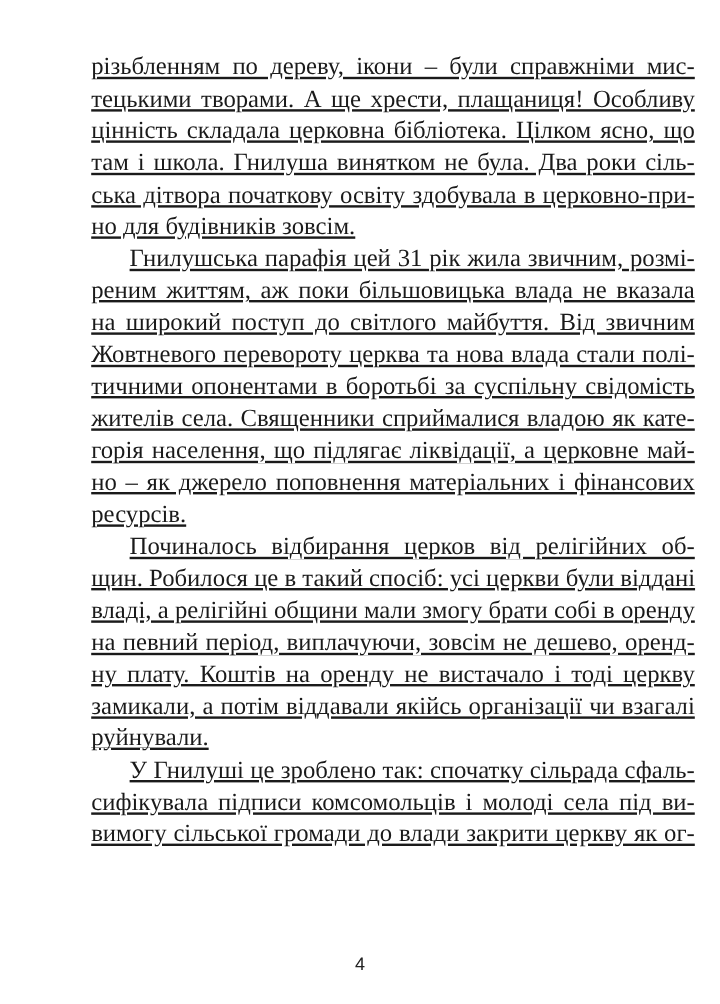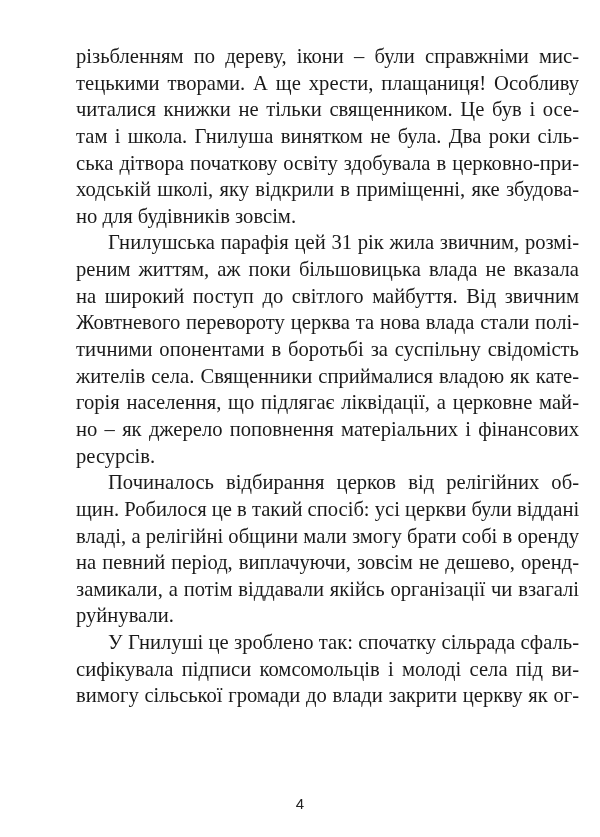--- a/index.html
+++ b/index.html
@@ -4,59 +4,59 @@
   <style>
     html, body { margin: 0; padding: 0; background: #ffffff; }
     body { width: 600px; height: 837px; position: relative; overflow: hidden; }
     .page {
       position: absolute; left: 76px; top: 43px; width: 503px;
       font-family: "Liberation Serif", "DejaVu Serif", serif;
       font-size: 20.6px; line-height: 26.65px; color: #1a1a1a;
     }
     .line {
       display: block; white-space: nowrap; text-align: justify;
-      text-align-last: justify; height: 26.65px; overflow: visible;
+      text-align-last: justify; height: 26.65px; overflow: visible; text-decoration: underline;
     }
     .line.last { text-align-last: left; }
     .line.indent { padding-left: 32px; }
     .page-number {
       position: absolute; left: 0; width: 600px; top: 795px; text-align: center;
       font-family: "Liberation Sans", "DejaVu Sans", sans-serif;
       font-size: 15px; color: #222;
     }
   </style>
 </head>
 <body>
 
 <div class="page">
   <div>
     <span class="line">різьбленням по дереву, ікони – були справжніми мис-</span>
     <span class="line">тецькими творами. А ще хрести, плащаниця! Особливу</span>
-    <span class="line">читалися книжки не тільки священником. Це був і осе-</span>
+    <span class="line">цінність складала церковна бібліотека. Цілком ясно, що</span>
     <span class="line">там і школа. Гнилуша винятком не була. Два роки сіль-</span>
     <span class="line">ська дітвора початкову освіту здобувала в церковно-при-</span>
-    <span class="line">ходській школі, яку відкрили в приміщенні, яке збудова-</span>
     <span class="line last">но для будівників зовсім.</span>
   </div>
   <div>
     <span class="line indent">Гнилушська парафія цей 31 рік жила звичним, розмі-</span>
     <span class="line">реним життям, аж поки більшовицька влада не вказала</span>
     <span class="line">на широкий поступ до світлого майбуття. Від звичним</span>
     <span class="line">Жовтневого перевороту церква та нова влада стали полі-</span>
     <span class="line">тичними опонентами в боротьбі за суспільну свідомість</span>
     <span class="line">жителів села. Священники сприймалися владою як кате-</span>
     <span class="line">горія населення, що підлягає ліквідації, а церковне май-</span>
     <span class="line">но – як джерело поповнення матеріальних і фінансових</span>
     <span class="line last">ресурсів.</span>
   </div>
   <div>
     <span class="line indent">Починалось відбирання церков від релігійних об-</span>
     <span class="line">щин. Робилося це в такий спосіб: усі церкви були віддані</span>
     <span class="line">владі, а релігійні общини мали змогу брати собі в оренду</span>
     <span class="line">на певний період, виплачуючи, зовсім не дешево, оренд-</span>
+    <span class="line">ну плату. Коштів на оренду не вистачало і тоді церкву</span>
     <span class="line">замикали, а потім віддавали якійсь організації чи взагалі</span>
     <span class="line last">руйнували.</span>
   </div>
   <div>
     <span class="line indent">У Гнилуші це зроблено так: спочатку сільрада сфаль-</span>
     <span class="line">сифікувала підписи комсомольців і молоді села під ви-</span>
     <span class="line">вимогу сільської громади до влади закрити церкву як ог-</span>
   </div>
 </div>
 

